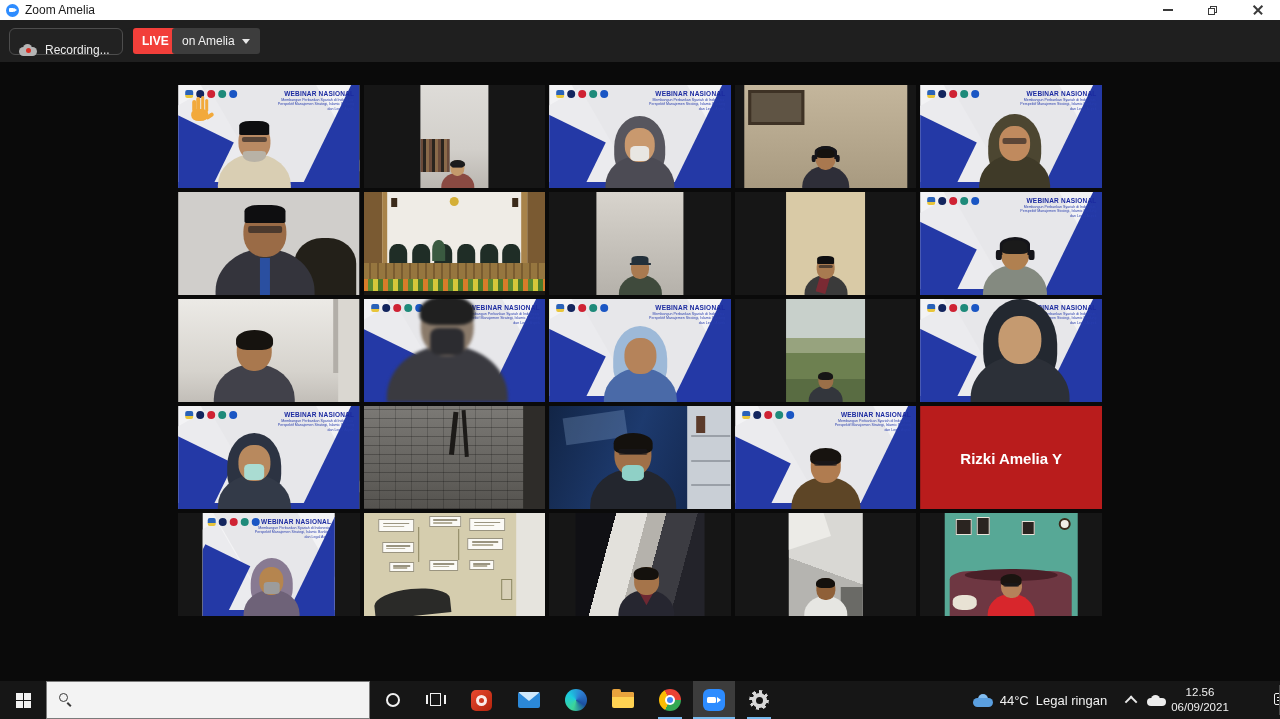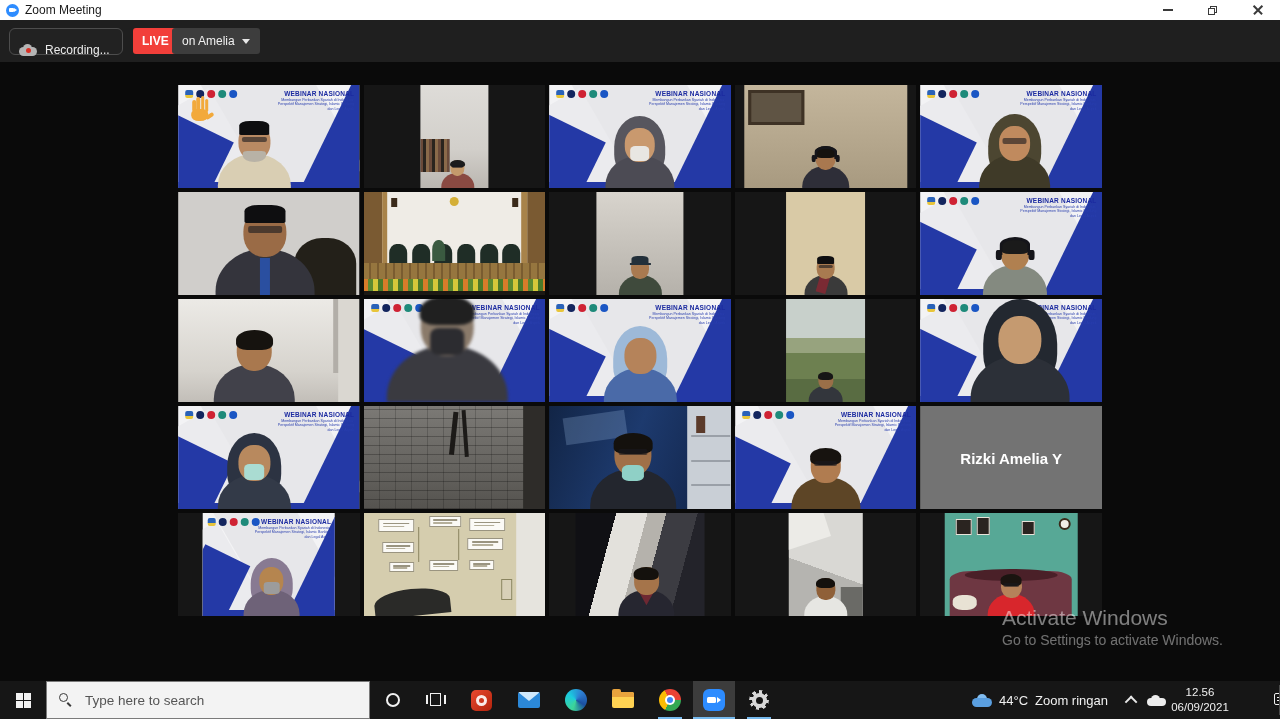--- a/index.html
+++ b/index.html
@@ -127,21 +127,21 @@
 </head>
 <body>
 
 <div class="screen">
 
   <div class="titlebar">
     <div class="zoom-app-icon">
         <div class="cam"></div>
         <div class="tri"></div>
       </div>
-    <div class="title">Zoom Meeting</div>
+    <div class="title">Zoom Amelia</div>
     <div class="win-controls">
       <div class="win-btn">
           <div class="ic-min"></div>
         </div>
       <div class="win-btn">
           <div class="ic-restore">
             <i class="t"></i>
             <i class="b"></i>
           </div>
         </div>
@@ -550,21 +550,21 @@
             </div>
             <div class="person" style="width: 76.8px; height: 73.6px; left: 50%; bottom: 0px; transform: translateX(-50%);">
               <div style="position: absolute; bottom: 0px; width: 68.8px; height: 32px; background: rgb(93, 69, 38); border-radius: 48% 48% 0px 0px / 92% 92% 0px 0px; left: 50%; transform: translateX(-50%);"></div>
               <div style="position: absolute; bottom: 26.24px; width: 30.08px; height: 33.92px; background: rgb(176, 124, 80); border-radius: 46%; left: 50%; transform: translateX(-50%);"></div>
               <div style="position: absolute; bottom: 44.16px; width: 31.2832px; height: 16.64px; background: rgb(23, 19, 15); border-radius: 50% 50% 30% 30%; left: 50%; transform: translateX(-50%);"></div>
               <div style="position: absolute; bottom: 42.88px; width: 23.4624px; height: 5.44px; background: rgba(25, 25, 30, 0.6); border-radius: 2px; left: 50%; transform: translateX(-50%);"></div>
             </div>
           </div>
         </div>
         <div class="tile" title="camera off, name only">
-          <div class="video" style="width: 100%; background: #737373;">
+          <div class="video" style="width: 100%; background: #b91c1c;">
             <div class="name-label">Rizki Amelia Y</div>
           </div>
         </div>
         <div class="tile" title="woman, mauve hijab, gray mask, webinar background">
           <div class="video" style="width: 73%; background: rgb(243, 243, 245);">
             <div style="position: absolute; left: 30%; top: -35%; width: 55%; height: 150%; background: rgb(231, 231, 234); transform: rotate(-30deg);"></div>
             <div style="position: absolute; left: -8%; top: 15%; width: 45%; height: 120%; background: rgb(235, 235, 238); transform: rotate(-30deg);"></div>
             <div style="position: absolute; right: -18%; top: -30%; width: 36%; height: 170%; background: rgb(36, 57, 166); transform: rotate(26deg);"></div>
             <div style="position: absolute; left: -20%; bottom: -55%; width: 38%; height: 120%; background: rgb(36, 57, 166); transform: rotate(26deg);"></div>
             <div style="position: absolute; left: 0px; right: 0px; bottom: 0px; height: 6%; background: rgb(36, 57, 166);"></div>
@@ -664,40 +664,35 @@
               <div style="position: absolute; bottom: 0px; width: 47.3px; height: 22px; background: rgb(216, 38, 44); border-radius: 48% 48% 0px 0px / 92% 92% 0px 0px; left: 50%; transform: translateX(-50%);"></div>
               <div style="position: absolute; bottom: 18.04px; width: 20.68px; height: 23.32px; background: rgb(181, 130, 90); border-radius: 46%; left: 50%; transform: translateX(-50%);"></div>
               <div style="position: absolute; bottom: 30.36px; width: 21.5072px; height: 11.44px; background: rgb(26, 20, 16); border-radius: 50% 50% 30% 30%; left: 50%; transform: translateX(-50%);"></div>
               <div style="position: absolute; bottom: 29.48px; width: 16.1304px; height: 3.74px; background: rgba(25, 25, 30, 0.6); border-radius: 2px; left: 50%; transform: translateX(-50%);"></div>
             </div>
           </div>
         </div>
       </div>
   </div>
 
-  <div class="watermark">
-    <div class="l1">Activate Windows</div>
-    <div class="l2">Go to Settings to activate Windows.</div>
-  </div>
 
   <div class="taskbar">
     <div class="tb start">
         <div class="win-logo">
           <i></i>
           <i></i>
           <i></i>
           <i></i>
         </div>
       </div>
     <div class="searchbox">
       <div class="mag">
           <span class="lens"></span>
           <span class="tail"></span>
         </div>
-      <input placeholder="Type here to search" style="">
     </div>
     <div class="tb cortana">
         <i></i>
       </div>
     <div class="tb taskview">
         <div class="tv">
           <i class="l"></i>
           <i class="c"></i>
           <i class="r"></i>
         </div>
@@ -744,21 +739,21 @@
     <div class="underline" style="left:658px;width:24px"></div>
     <div class="underline" style="left:693px;width:42px"></div>
     <div class="underline" style="left:747px;width:24px"></div>
 
     <div class="tb tray-weather">
       <div class="wcloud">
           <span class="c"></span>
           <span class="b"></span>
         </div>
       <span>44°C</span>
-      <span>Zoom ringan</span>
+      <span>Legal ringan</span>
     </div>
     <div class="tb tray-chev">
         <div class="chev"></div>
       </div>
     <div class="tb tray-cloud">
         <div class="ocloud">
           <span class="c"></span>
           <span class="b"></span>
         </div>
       </div>

